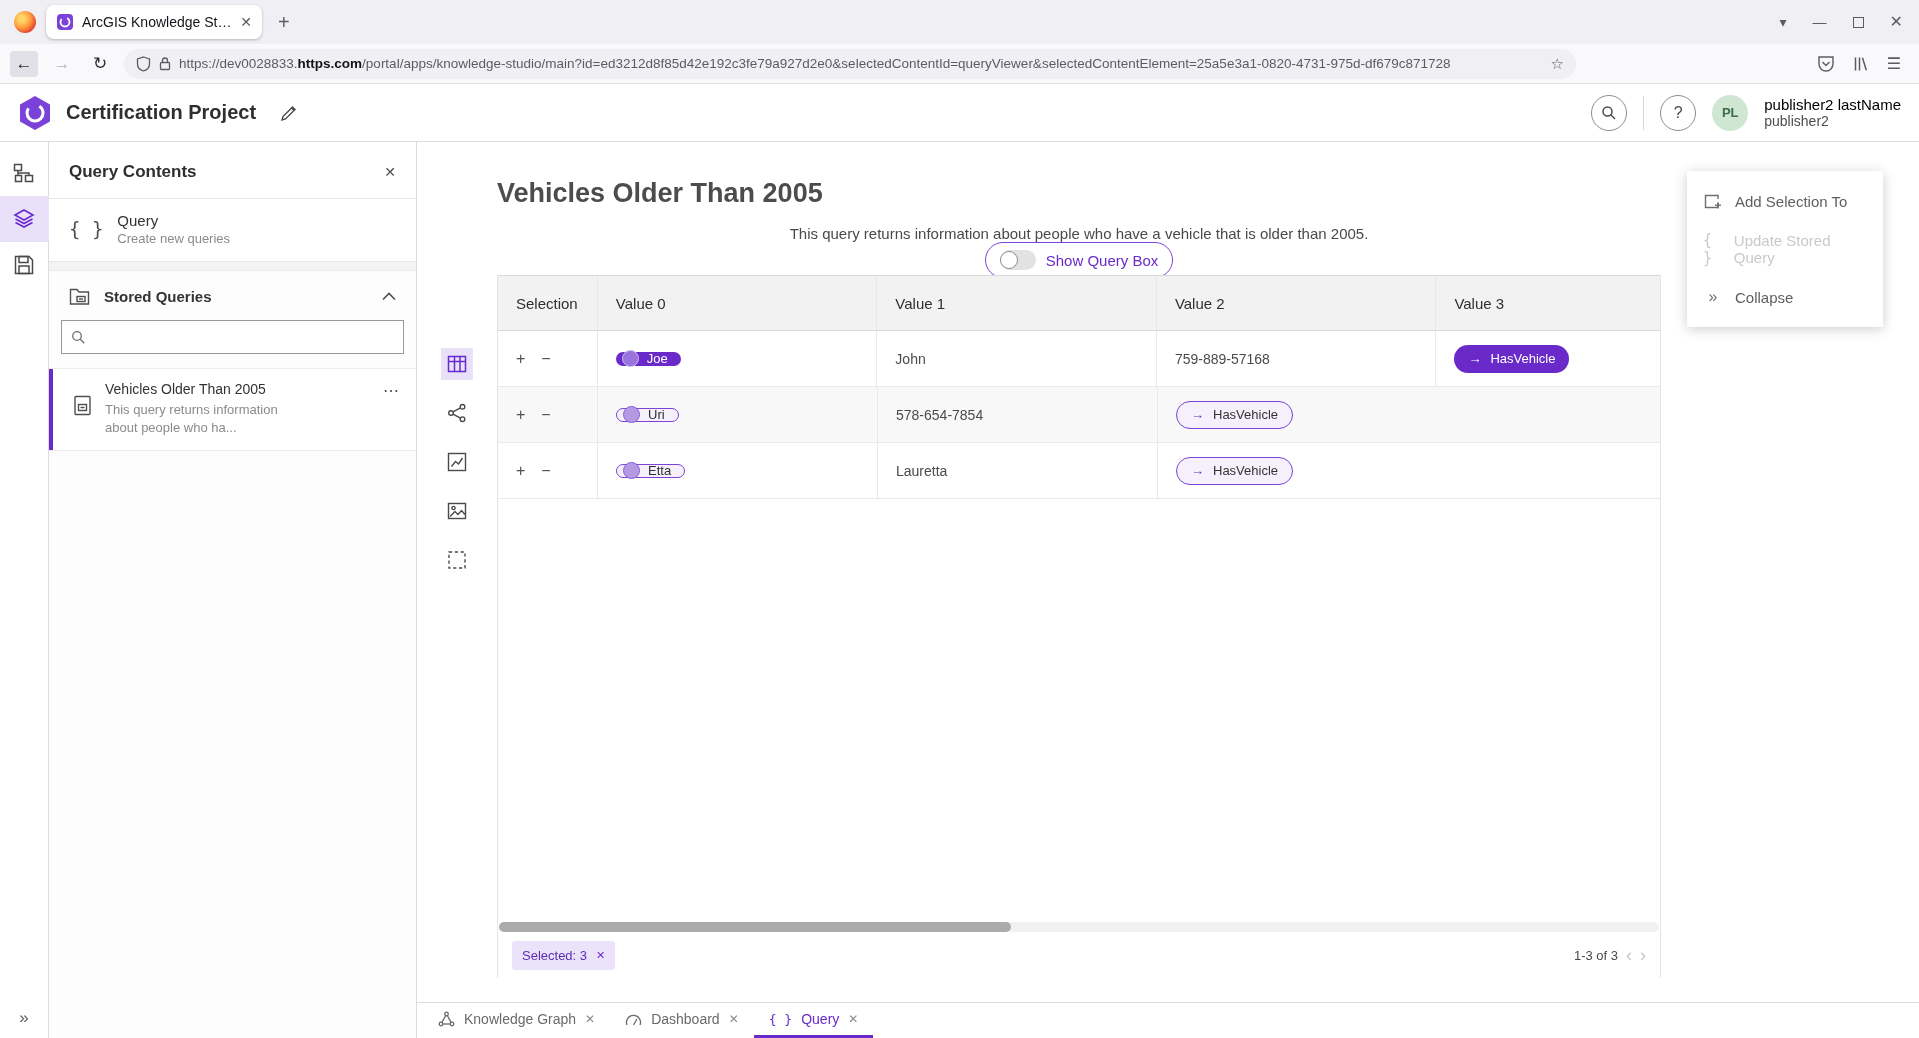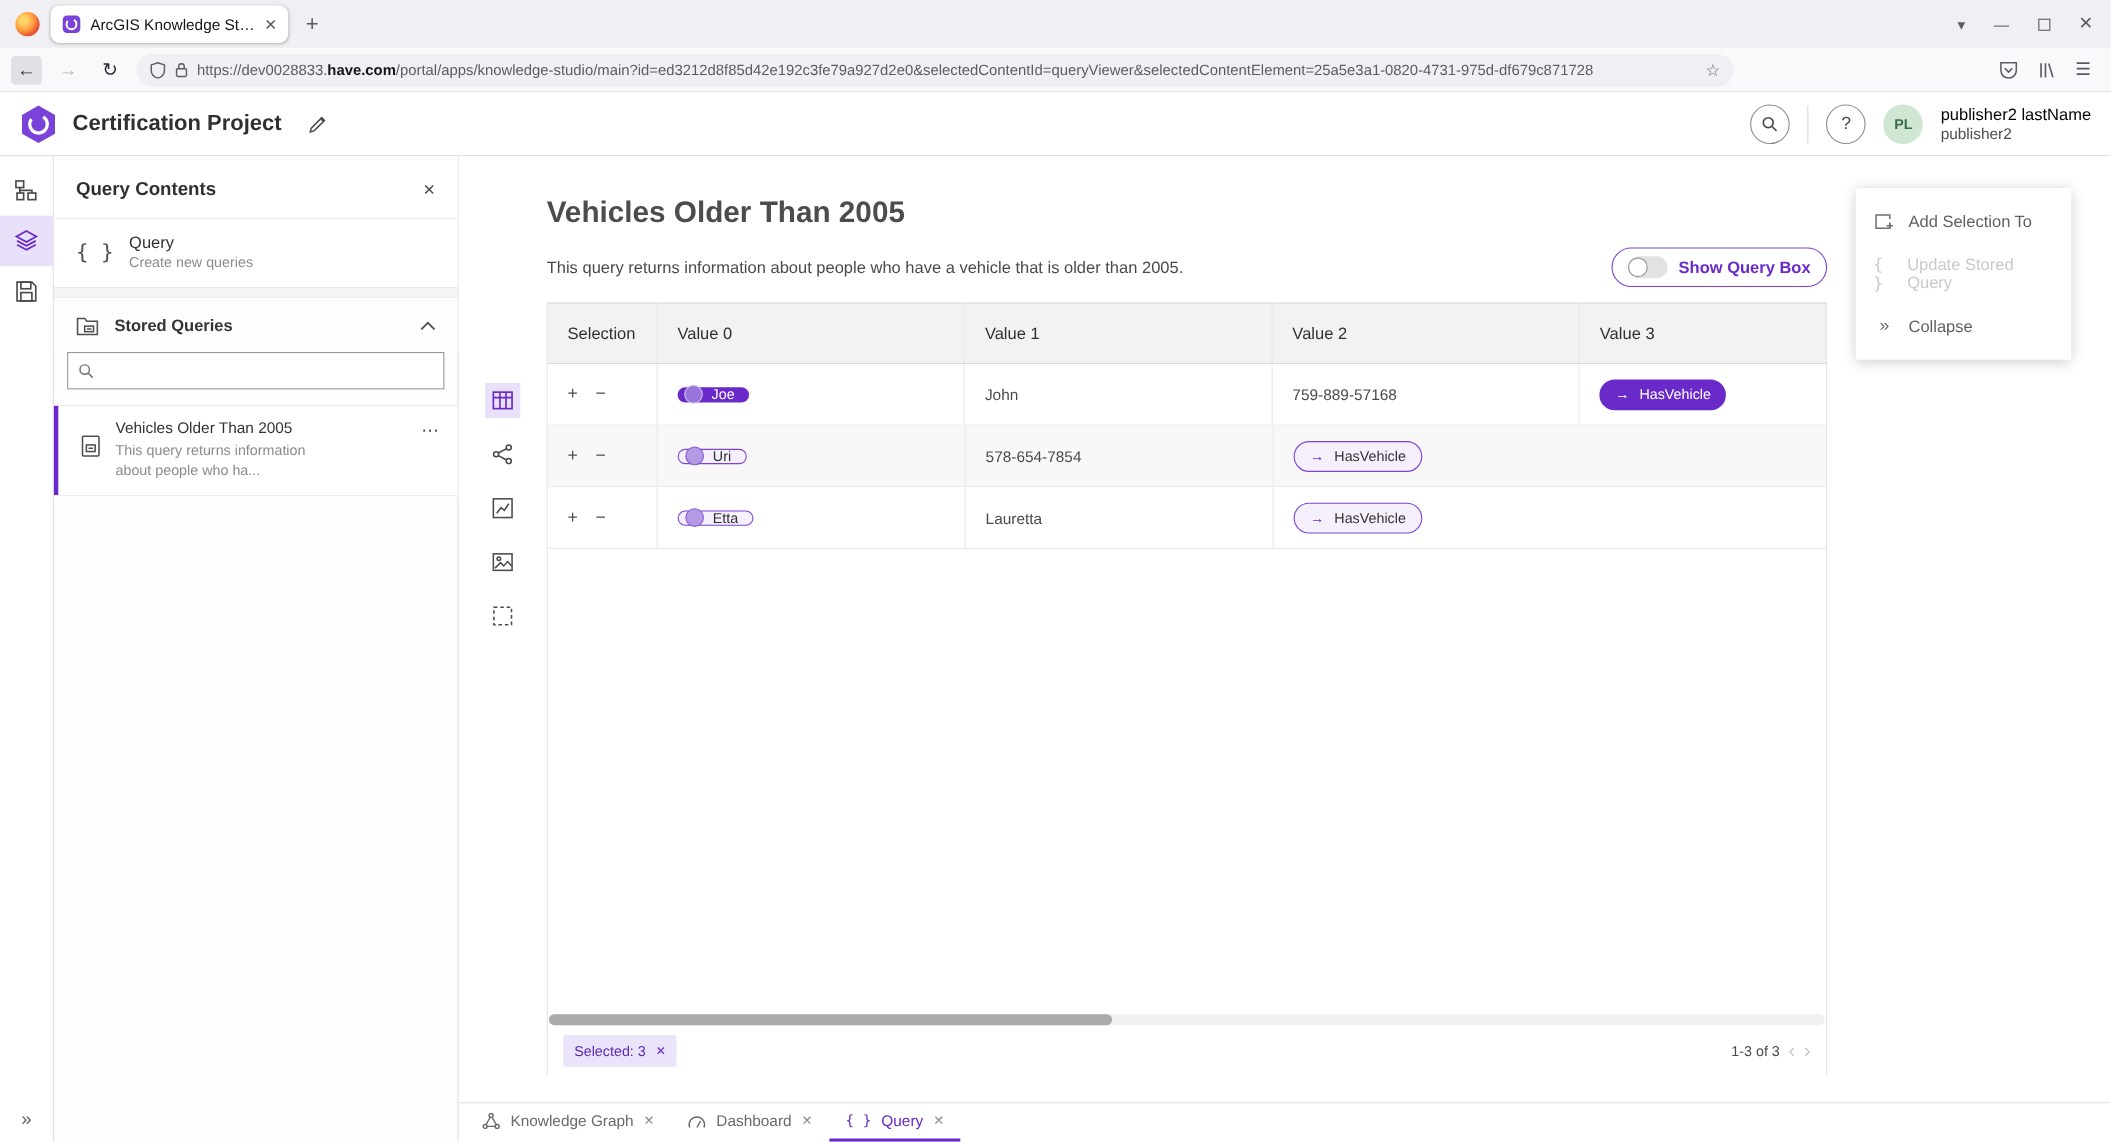--- a/index.html
+++ b/index.html
@@ -66,23 +66,23 @@
   .stored-item { position:relative; background:#fff; border-top:1px solid #ececec; border-bottom:1px solid #ececec; padding:12px 16px 14px 24px; display:flex; gap:13px; }
   .stored-item::before { content:""; position:absolute; left:0; top:0; bottom:0; width:4px; background:#6a2ac9; }
   .si-title { font-size:14px; color:#333; }
   .si-desc { font-size:13px; color:#8b8b8b; margin-top:4px; line-height:1.35; width:200px; }
   .si-kebab { margin-left:auto; color:#4f4f4f; font-size:16px; letter-spacing:1px; }
 
   
   .main-col { flex:1; display:flex; flex-direction:column; min-width:0; }
   .main { flex:1; position:relative; background:#fff; }
   .m-title { margin:36px 0 0 80px; font-size:27px; font-weight:700; color:#4c4c4c; }
-  .m-subrow { margin:16px 0 0 80px; width:1164px; display:flex; align-items:center; justify-content:space-between; }
+  .m-subrow { margin:16px 0 0 80px; width:1164px; display:flex; align-items:center; justify-content:space-between;flex-direction:column; }
   .m-desc { font-size:15px; color:#4a4a4a; }
-  .sqb-pill { height:36px; border:1px solid #7b44d6; border-radius:18px; display:flex; align-items:center; gap:10px; padding:12px 14px; color:#6a2ac9; font-size:15px; background:#fff;font-weight:bold; }
+  .sqb-pill { height:36px; border:1px solid #7b44d6; border-radius:18px; display:flex; align-items:center; gap:10px; padding:12px 14px; color:#6a2ac9; font-size:15px; background:#fff; }
   .switch { width:36px; height:20px; background:#e2e2e2; border-radius:10px; position:relative; }
   .knob { position:absolute; left:0px; top:1px; width:18px; height:18px; background:#fff; border:1.5px solid #8f8f8f; border-radius:50%; }
 
   .view-strip { position:absolute; left:24px; top:206px; display:flex; flex-direction:column; gap:17px; }
   .vs-item { width:32px; height:32px; display:flex; align-items:center; justify-content:center; color:#4a4a4a; }
   .vs-item.active { background:#e9e1fa; color:#6a2ac9; }
 
   .table-card { position:absolute; left:80px; top:133px; width:1164px; bottom:24px; display:flex; flex-direction:column; border-left:1px solid #e4e4e4; border-right:1px solid #e4e4e4; }
   .t-head { display:flex; height:56px; background:#f2f2f2; border-top:1px solid #d9d9d9; border-bottom:1px solid #d9d9d9; }
   .t-row { display:flex; height:56px; border-bottom:1px solid #e9e9e9; background:#fff; align-items:stretch; }
@@ -153,21 +153,21 @@
   <span class="nav-btn disabled">→</span>
   <span class="nav-btn">↻</span>
   <div class="urlbar">
     <svg width="15" height="16" viewBox="0 0 15 16">
       <path d="M7.5 1 L13.5 3 V8 C13.5 11.5 10.8 14 7.5 15 C4.2 14 1.5 11.5 1.5 8 V3 Z" fill="none" stroke="#5b5b66" stroke-width="1.3"></path>
     </svg>
     <svg width="12" height="15" viewBox="0 0 12 15">
       <rect x="1.5" y="6.5" width="9" height="7" rx="1" fill="none" stroke="#5b5b66" stroke-width="1.3"></rect>
       <path d="M3.5 6.5 V4.5 a2.5 2.5 0 0 1 5 0 V6.5" fill="none" stroke="#5b5b66" stroke-width="1.3"></path>
     </svg>
-    <span class="url-text"><span>https://dev0028833.</span><b>have.com</b><span>/portal/apps/knowledge-studio/main?id=ed3212d8f85d42e192c3fe79a927d2e0&amp;selectedContentId=queryViewer&amp;selectedContentElement=25a5e3a1-0820-4731-975d-df679c871728</span></span>
+    <span class="url-text"><span>https://dev0028833.</span><b>https.com</b><span>/portal/apps/knowledge-studio/main?id=ed3212d8f85d42e192c3fe79a927d2e0&amp;selectedContentId=queryViewer&amp;selectedContentElement=25a5e3a1-0820-4731-975d-df679c871728</span></span>
     <span class="url-star">☆</span>
   </div>
   <div class="nav-right">
     <svg width="18" height="16" viewBox="0 0 18 16">
       <path d="M2 1 h14 v7 a7 7 0 0 1 -14 0 Z" fill="none" stroke="#5b5b66" stroke-width="1.4"></path>
       <path d="M5.5 6 L9 9.5 L12.5 6" fill="none" stroke="#5b5b66" stroke-width="1.4"></path>
     </svg>
     <svg width="16" height="16" viewBox="0 0 16 16">
       <path d="M2.5 1.5 v13 M6.5 1.5 v13 M9.5 1.8 l3.8 12.4" fill="none" stroke="#5b5b66" stroke-width="1.5"></path>
     </svg>

